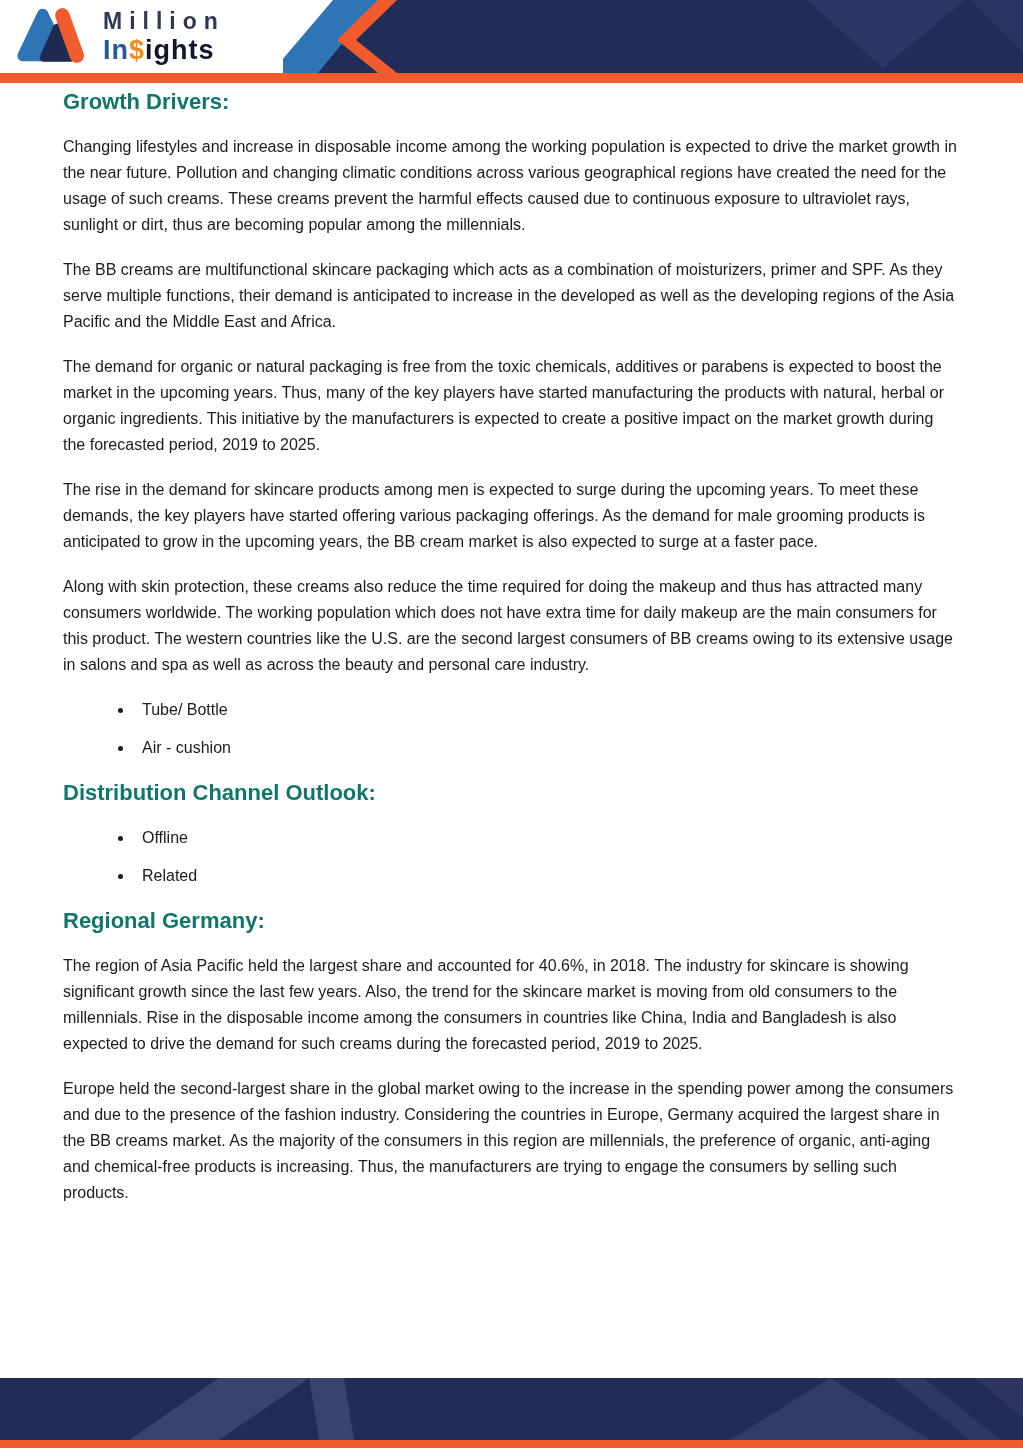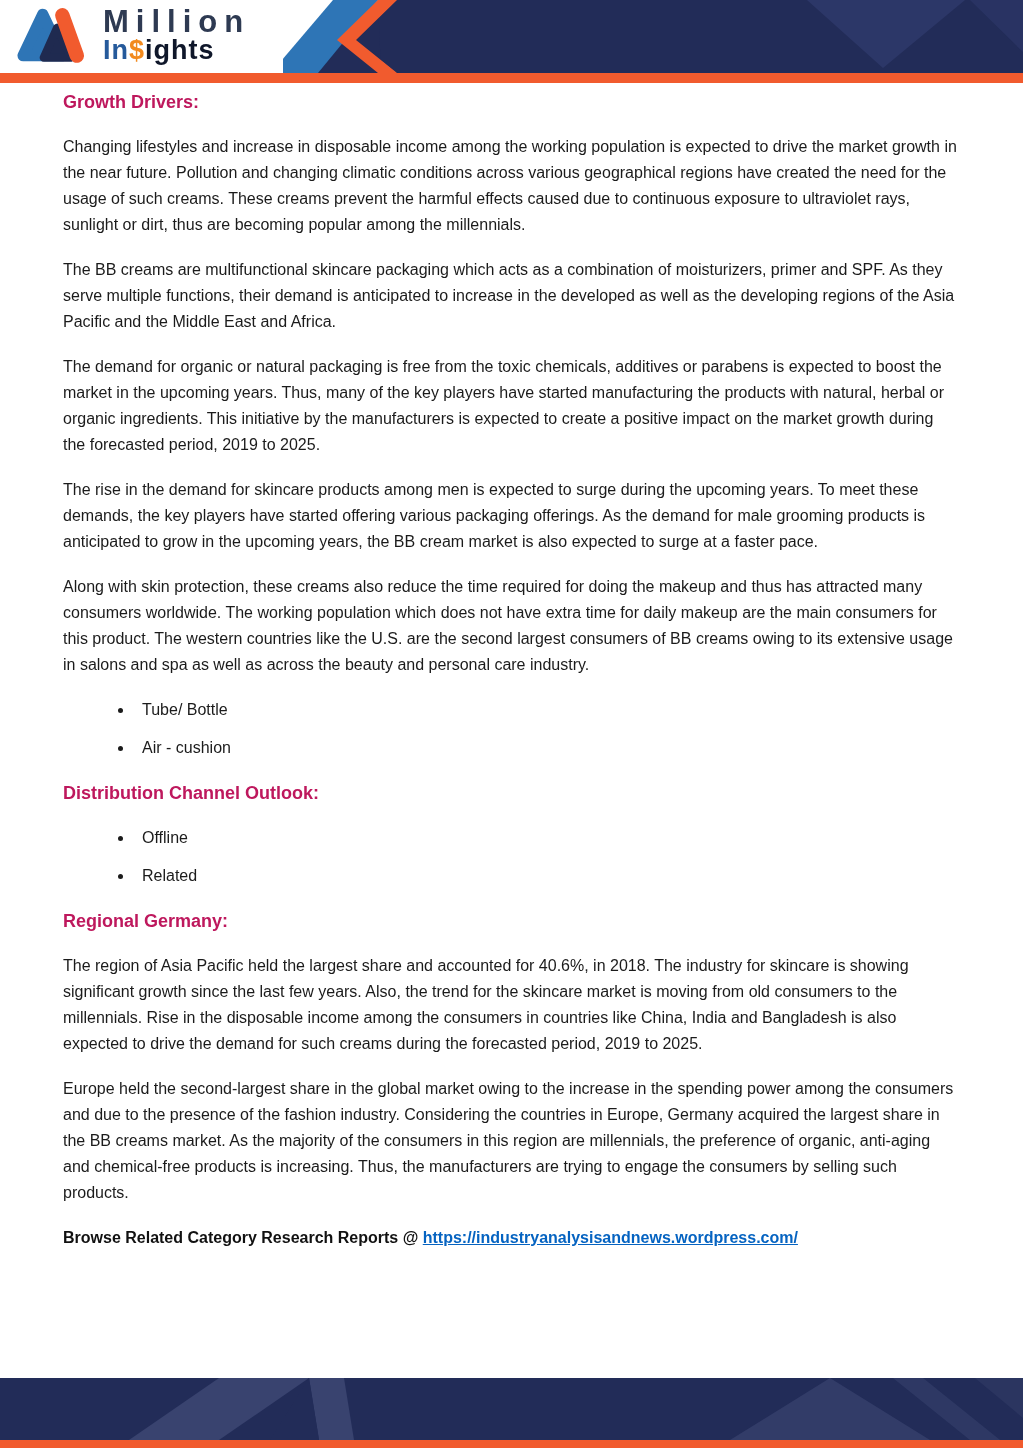--- a/index.html
+++ b/index.html
@@ -7,33 +7,33 @@
     width:1023px;height:1448px;position:relative;background:#ffffff;
     font-family:"Liberation Sans", sans-serif;overflow:hidden;
   }
   
   .header{position:absolute;top:0;left:0;width:1023px;height:84px;background:#ffffff;}
   .banner-art{position:absolute;top:0;right:0;width:740px;height:73px;display:block;}
   .accent-bar{position:absolute;top:73px;left:0;width:1023px;height:10px;background:#F15B2E;}
   .logo{position:absolute;top:4px;left:13px;display:flex;align-items:center;gap:14px;}
   .logo-icon{display:block;width:76px;height:64px;}
   .logo-line1{
-    font-size:31px;font-weight:bold;color:#2E3A52;letter-spacing:7px;line-height:29px;
+    font-size:23px;font-weight:bold;color:#2E3A52;letter-spacing:7px;line-height:29px;
   }
   .logo-line2{
     font-size:27px;font-weight:bold;color:#255A9B;letter-spacing:1px;line-height:29px;
   }
   .logo-line2 .dollar{color:#F28A1E;}
   .logo-line2 .rest{color:#0f172a;}
   
   .content{
     position:absolute;left:63px;top:84px;width:897px;
     font-size:16px;line-height:26px;color:#1b1b1b;
   }
-  .content .head{font-size:18px;font-weight:bold;margin:0 0 19px;color:#be185d;}
+  .content .head{font-size:22px;font-weight:bold;margin:0 0 19px;color:#0f766e;}
   .content .head.first{margin-top:5px;}
   .content p{margin:0 0 19px;}
   .content ul{margin:0 0 19px;padding-left:59px;}
   .content li{margin:12px;padding-left:8px;}
   .browse strong{color:#111111;}
   .browse a{color:#0563C1;font-weight:bold;text-decoration:underline;}
   
   .footer{position:absolute;left:0;bottom:0;width:1023px;height:70px;}
   .footer-art{position:absolute;top:0;left:0;width:1023px;height:62px;display:block;}
   .footer-stripe{position:absolute;bottom:0;left:0;width:1023px;height:8px;background:#F15B2E;}
@@ -91,24 +91,20 @@
   <ul>
     <li>Offline</li>
     <li>Related</li>
   </ul>
 
   <div class="head">Regional Germany:</div>
 
   <p>The region of Asia Pacific held the largest share and accounted for 40.6%, in 2018. The industry for skincare is showing significant growth since the last few years. Also, the trend for the skincare market is moving from old consumers to the millennials. Rise in the disposable income among the consumers in countries like China, India and Bangladesh is also expected to drive the demand for such creams during the forecasted period, 2019 to 2025.</p>
   <p>Europe held the second-largest share in the global market owing to the increase in the spending power among the consumers and due to the presence of the fashion industry. Considering the countries in Europe, Germany acquired the largest share in the BB creams market. As the majority of the consumers in this region are millennials, the preference of organic, anti-aging and chemical-free products is increasing. Thus, the manufacturers are trying to engage the consumers by selling such products.</p>
 
-  <p class="browse">
-    <strong>Browse Related Category Research Reports @</strong>
-    <a href="#">https://industryanalysisandnews.wordpress.com/</a>
-  </p>
 </div>
 
 <div class="footer">
   <svg class="footer-art" viewBox="0 0 1023 62" preserveAspectRatio="none" aria-hidden="true">
     <rect x="0" y="0" width="1023" height="62" fill="#222C58"></rect>
 
     <polygon points="219,0 309,0 219,62 129,62" fill="#39436F"></polygon>
     <polygon points="309,0 344,0 354,62 319,62" fill="#39436F"></polygon>
     <polygon points="309,0 319,62 270,62" fill="#222C58"></polygon>
 

